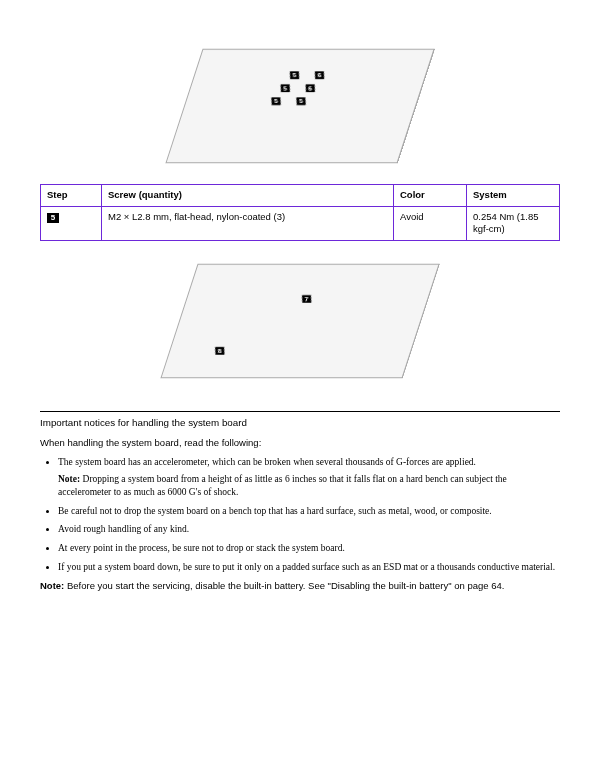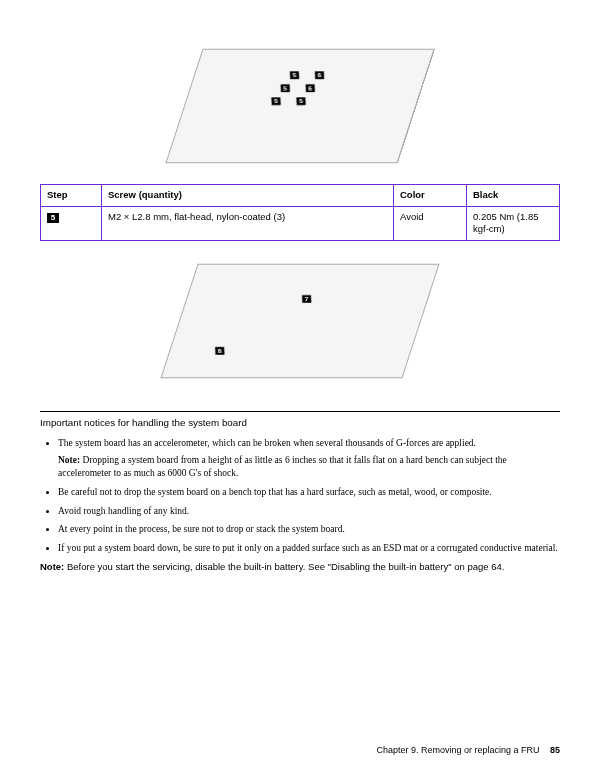--- a/index.html
+++ b/index.html
@@ -133,62 +133,59 @@
       <span class="callout" style="top:55px; left:85px;">5</span>
     </div>
   </div>
 
   <table class="spec">
     <thead>
       <tr>
         <th style="width:48px;">Step</th>
         <th>Screw (quantity)</th>
         <th style="width:60px;">Color</th>
-        <th style="width:80px;">Black</th>
+        <th style="width:80px;">System</th>
       </tr>
     </thead>
     <tbody>
       <tr>
         <td><span class="step-icon">5</span></td>
         <td>M2 × L2.8 mm, flat-head, nylon-coated (3)</td>
         <td>Avoid</td>
-        <td>0.205 Nm (1.85 kgf-cm)</td>
+        <td>0.254 Nm (1.85 kgf-cm)</td>
       </tr>
     </tbody>
   </table>
 
   <div class="figure">
     <div class="illus illus-bottom">
       <span class="callout" style="top:35px; left:115px;">7</span>
       <span class="callout" style="top:95px; left:45px;">8</span>
     </div>
   </div>
 
   <hr class="sec-rule">
   <div class="subhead">Important notices for handling the system board</div>
 
+  <p>When handling the system board, read the following:</p>
 
   <ul>
     <li>
       <span>The system board has an accelerometer, which can be broken when several thousands of G-forces are applied.</span>
       <p class="note-inline">
         <span class="note-label">Note:</span>
         <span>Dropping a system board from a height of as little as 6 inches so that it falls flat on a hard bench can subject the accelerometer to as much as 6000 G's of shock.</span>
       </p>
     </li>
     <li>Be careful not to drop the system board on a bench top that has a hard surface, such as metal, wood, or composite.</li>
     <li>Avoid rough handling of any kind.</li>
     <li>At every point in the process, be sure not to drop or stack the system board.</li>
-    <li>If you put a system board down, be sure to put it only on a padded surface such as an ESD mat or a corrugated conductive material.</li>
+    <li>If you put a system board down, be sure to put it only on a padded surface such as an ESD mat or a thousands conductive material.</li>
   </ul>
 
   <p>
     <span class="note-label">Note:</span>
     <span>Before you start the servicing, disable the built-in battery. See "Disabling the built-in battery" on page 64.</span>
   </p>
 
 
-  <div class="footer">
-    <span>Chapter 9. Removing or replacing a FRU</span>
-    <span class="pgnum">85</span>
-  </div>
 
 </div>
 
 </body></html>

